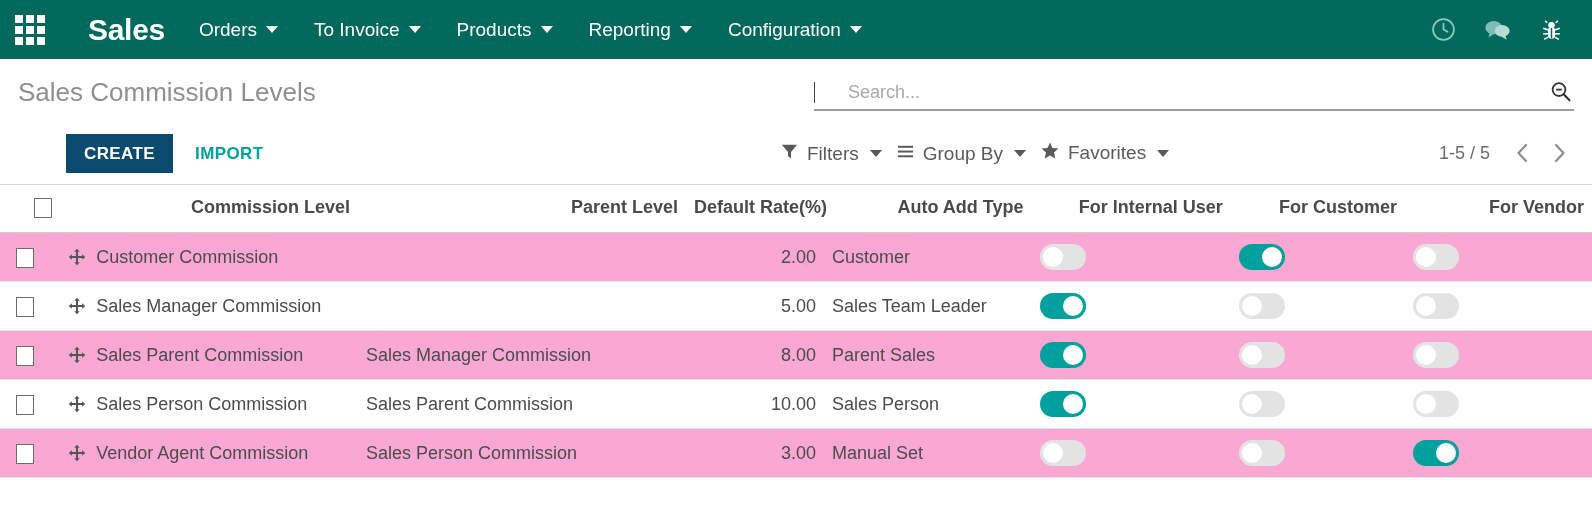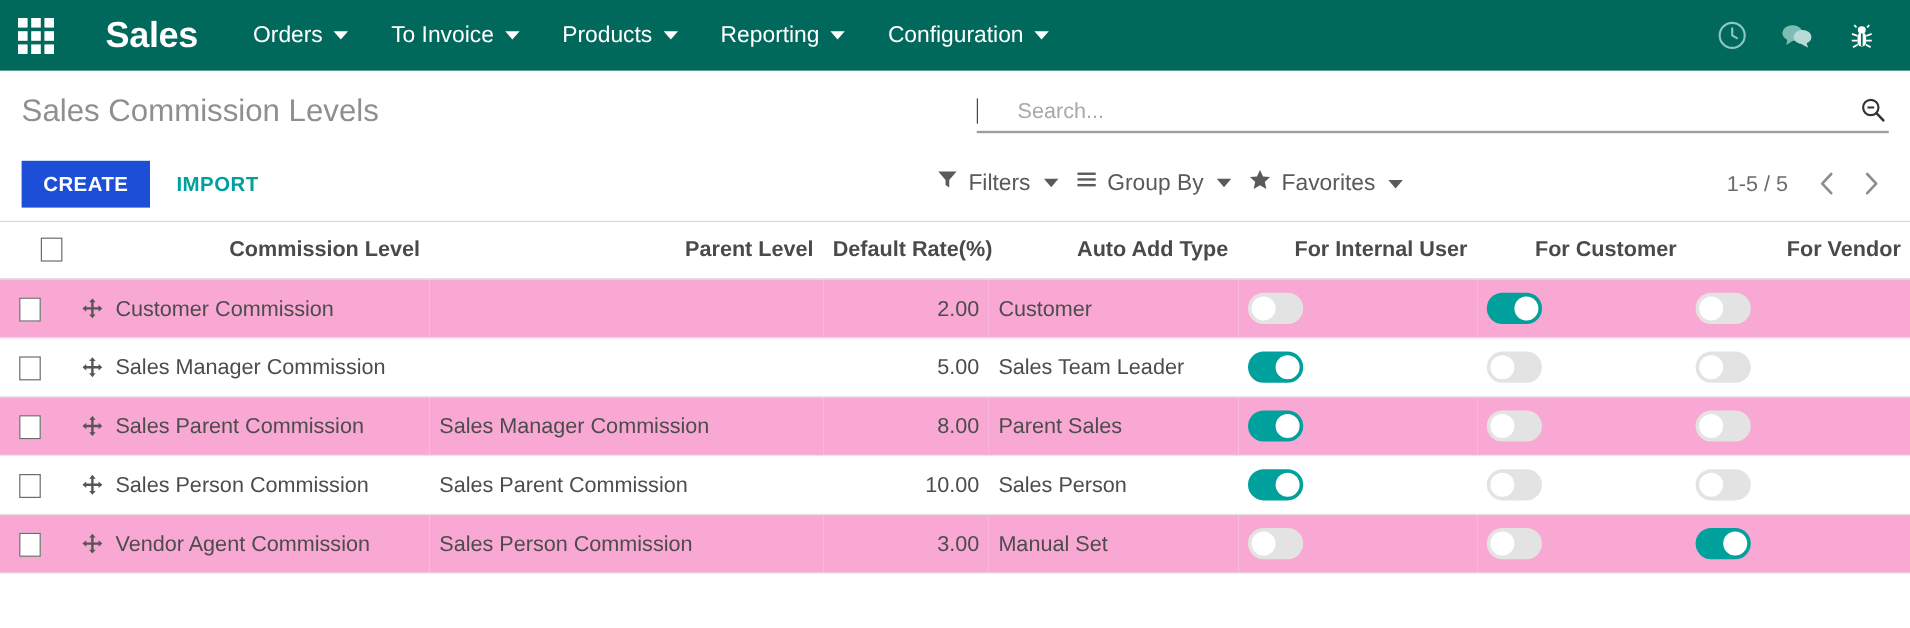--- a/index.html
+++ b/index.html
@@ -41,21 +41,21 @@
     background: #ffffff;
     display: block;
     width: 8px; height: 8px;
   }
 
   .brand {
     color: #ffffff;
     font-size: 30px;
     font-weight: bold;
     margin-left: 36px;
-    margin-right: 30px;
+    margin-right: 18px;
     letter-spacing: -0.3px;
     cursor: pointer;
     white-space: nowrap;
   }
 
   .nav-menu {
     display: flex;
     align-items: center;
     gap: 4px;
   }
@@ -174,50 +174,51 @@
   }
 
   .cp-row2 {
     display: flex;
     align-items: center;
     padding: 0 18px 0 18px;
     height: 64px;
     position: relative;
   }
   .btn-create {
-    background: #1d4ed8;
+    background: #0c4a6e;
     color: #ffffff;
     border: none;
     font-size: 17px;
     font-weight: bold;
     letter-spacing: 0.4px;
     padding: 11px 18px;
     cursor: pointer;
     font-family: "Liberation Sans", sans-serif;
     line-height: 1;
+    margin-left: 48px;
   }
   .btn-import {
     background: transparent;
     border: none;
     color: #00A09D;
     font-size: 17px;
     font-weight: bold;
     letter-spacing: 0.4px;
     padding: 11px 14px;
     margin-left: 8px;
     cursor: pointer;
     font-family: "Liberation Sans", sans-serif;
     line-height: 1;
   }
 
   .cp-filters {
     position: absolute;
     left: 778px;
     display: flex;
-    align-items: flex-start;
+    align-items: flex-end;
     gap: 10px;
   }
   .filter-btn {
     display: flex;
     align-items: center;
     gap: 8px;
     font-size: 19px;
     color: #5a5a5a;
     cursor: pointer;
     padding: 4px 2px;

